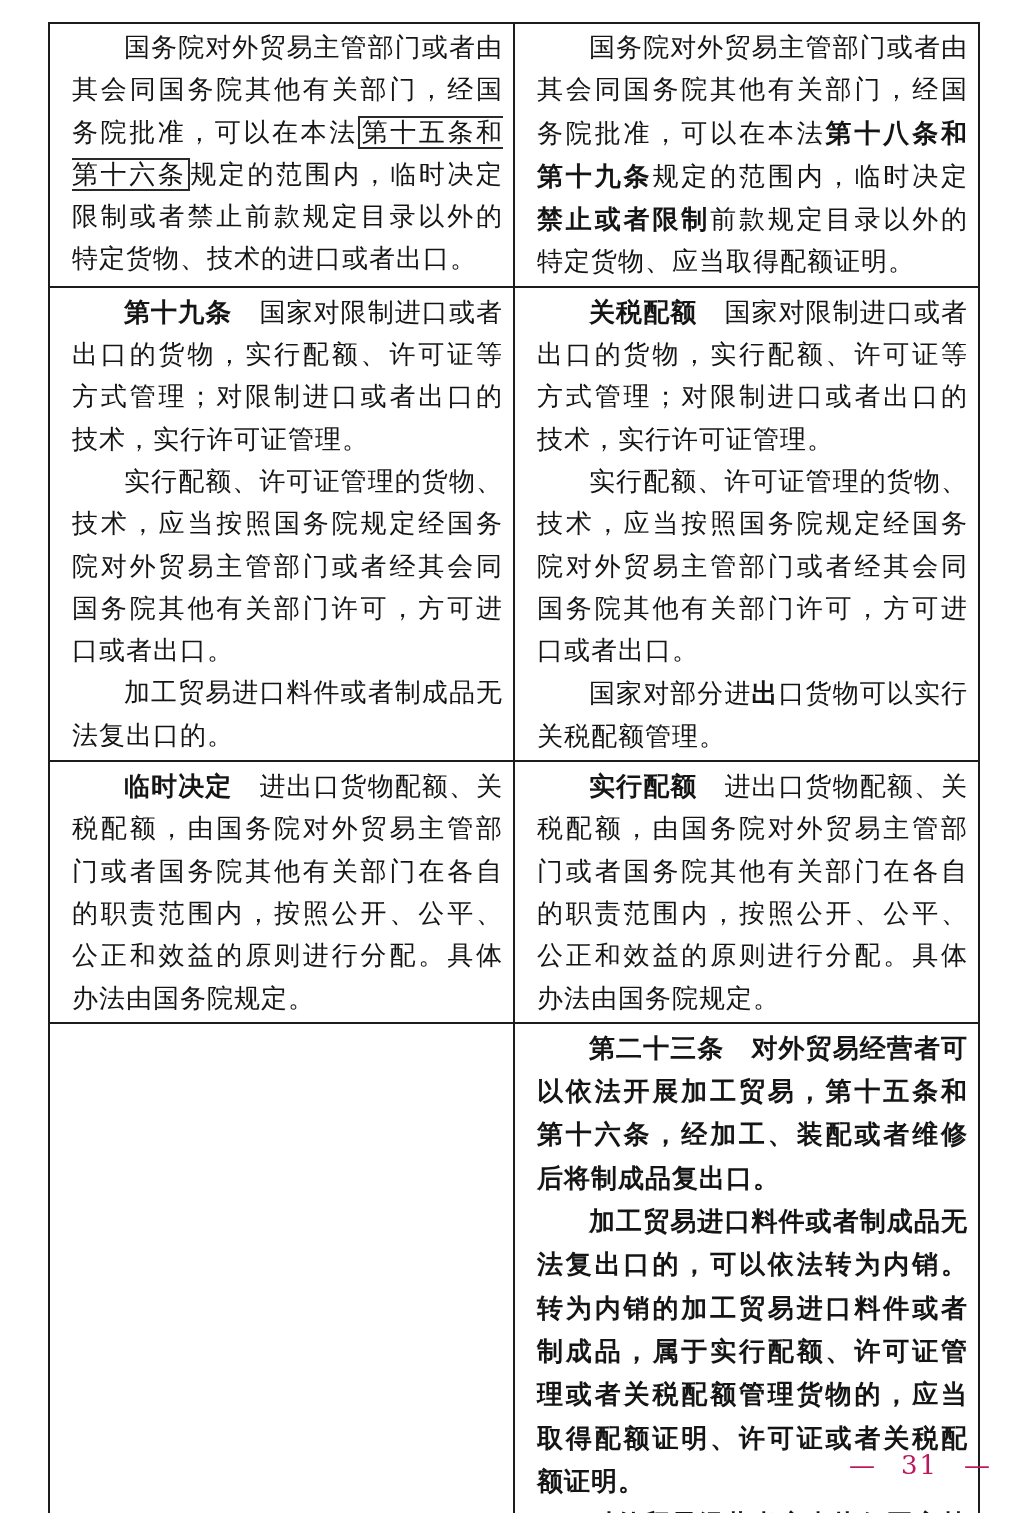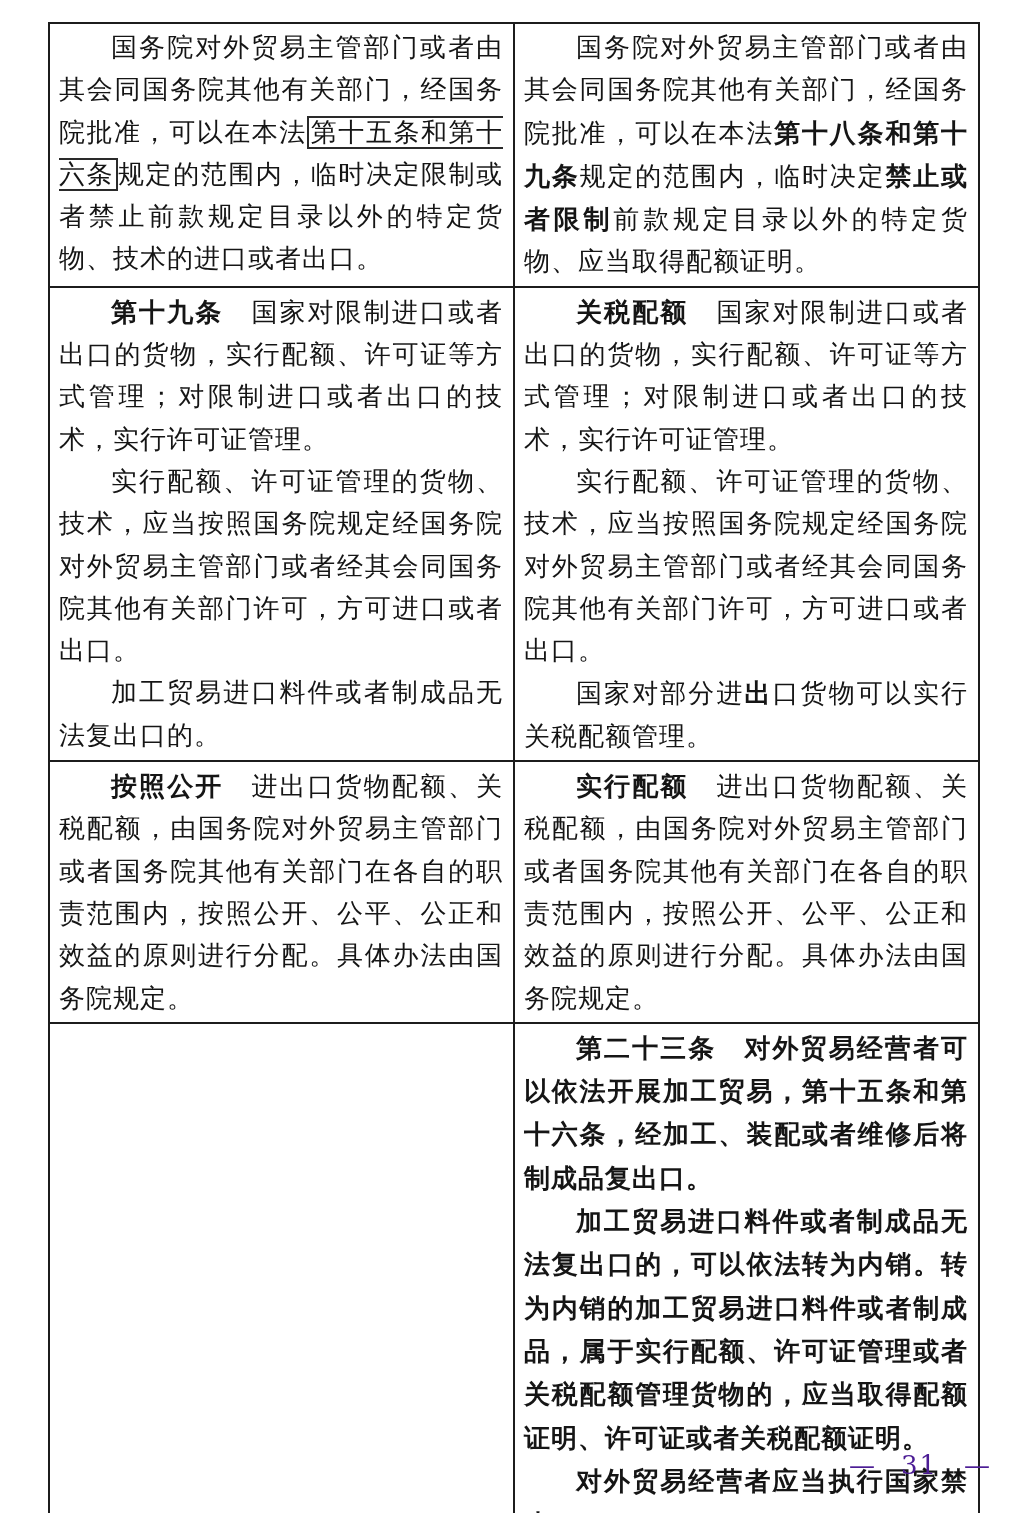--- a/index.html
+++ b/index.html
@@ -22,21 +22,21 @@
     left: 48px;
     top: 22px;
     width: 932px;
     border-collapse: collapse;
     table-layout: fixed;
   }
   table.cmp td {
     border: 2px solid #1c1c1c;
     vertical-align: top;
     width: 50%;
-    padding: 3px 10px 2px 9px;
+    padding: 3px 10px 2px 22px;
     overflow: hidden;
   }
   tr.r1 td { height: 252px; }
   tr.r2 td { height: 416px; }
   tr.r3 td { height: 249px; }
   tr.r4 td { height: 463px; }
   .para {
     margin: 0;
     font-size: 26px;
     line-height: 42.3px;
@@ -51,21 +51,21 @@
   .seg-boxed {
     border: 2px solid #2a2a2a;
     padding: 0 2px;
   }
   .footer {
     position: absolute;
     top: 1450px;
     right: 34px;
     font-size: 26px;
     font-family: "DejaVu Serif", serif;
-    color: #4c1d95;
+    color: #be185d;
     white-space: nowrap;
   }
   .footer .dash { letter-spacing: 0; }
   .footer .num { margin: 0 26px; letter-spacing: 2px; }
 </style>
 </head>
 <body>
 
 <div class="page">
 
@@ -86,21 +86,21 @@
             <p class="para"><span>加工贸易进口料件或者制成品无法复出口的。</span></p>
           </td>
         <td>
             <p class="para"><span class="seg-bold">关税配额</span><span>　国家对限制进口或者出口的货物，实行配额、许可证等方式管理；对限制进口或者出口的技术，实行许可证管理。</span></p>
             <p class="para"><span>实行配额、许可证管理的货物、技术，应当按照国务院规定经国务院对外贸易主管部门或者经其会同国务院其他有关部门许可，方可进口或者出口。</span></p>
             <p class="para"><span>国家对部分进</span><span class="seg-bold">出</span><span>口货物可以实行关税配额管理。</span></p>
           </td>
       </tr>
       <tr class="r3">
         <td>
-            <p class="para"><span class="seg-bold">按照公开</span><span>　进出口货物配额、关税配额，由国务院对外贸易主管部门或者国务院其他有关部门在各自的职责范围内，按照公开、公平、公正和效益的原则进行分配。具体办法由国务院规定。</span></p>
+            <p class="para"><span class="seg-bold">临时决定</span><span>　进出口货物配额、关税配额，由国务院对外贸易主管部门或者国务院其他有关部门在各自的职责范围内，按照公开、公平、公正和效益的原则进行分配。具体办法由国务院规定。</span></p>
           </td>
         <td>
             <p class="para"><span class="seg-bold">实行配额</span><span>　进出口货物配额、关税配额，由国务院对外贸易主管部门或者国务院其他有关部门在各自的职责范围内，按照公开、公平、公正和效益的原则进行分配。具体办法由国务院规定。</span></p>
           </td>
       </tr>
       <tr class="r4">
         <td></td>
         <td>
             <p class="para"><span class="seg-bold">第二十三条</span><span class="seg-bold">　对外贸易经营者可以依法开展加工贸易，第十五条和第十六条，经加工、装配或者维修后将制成品复出口。</span></p>
             <p class="para"><span class="seg-bold">加工贸易进口料件或者制成品无法复出口的，可以依法转为内销。转为内销的加工贸易进口料件或者制成品，属于实行配额、许可证管理或者关税配额管理货物的，应当取得配额证明、许可证或者关税配额证明。</span></p>

